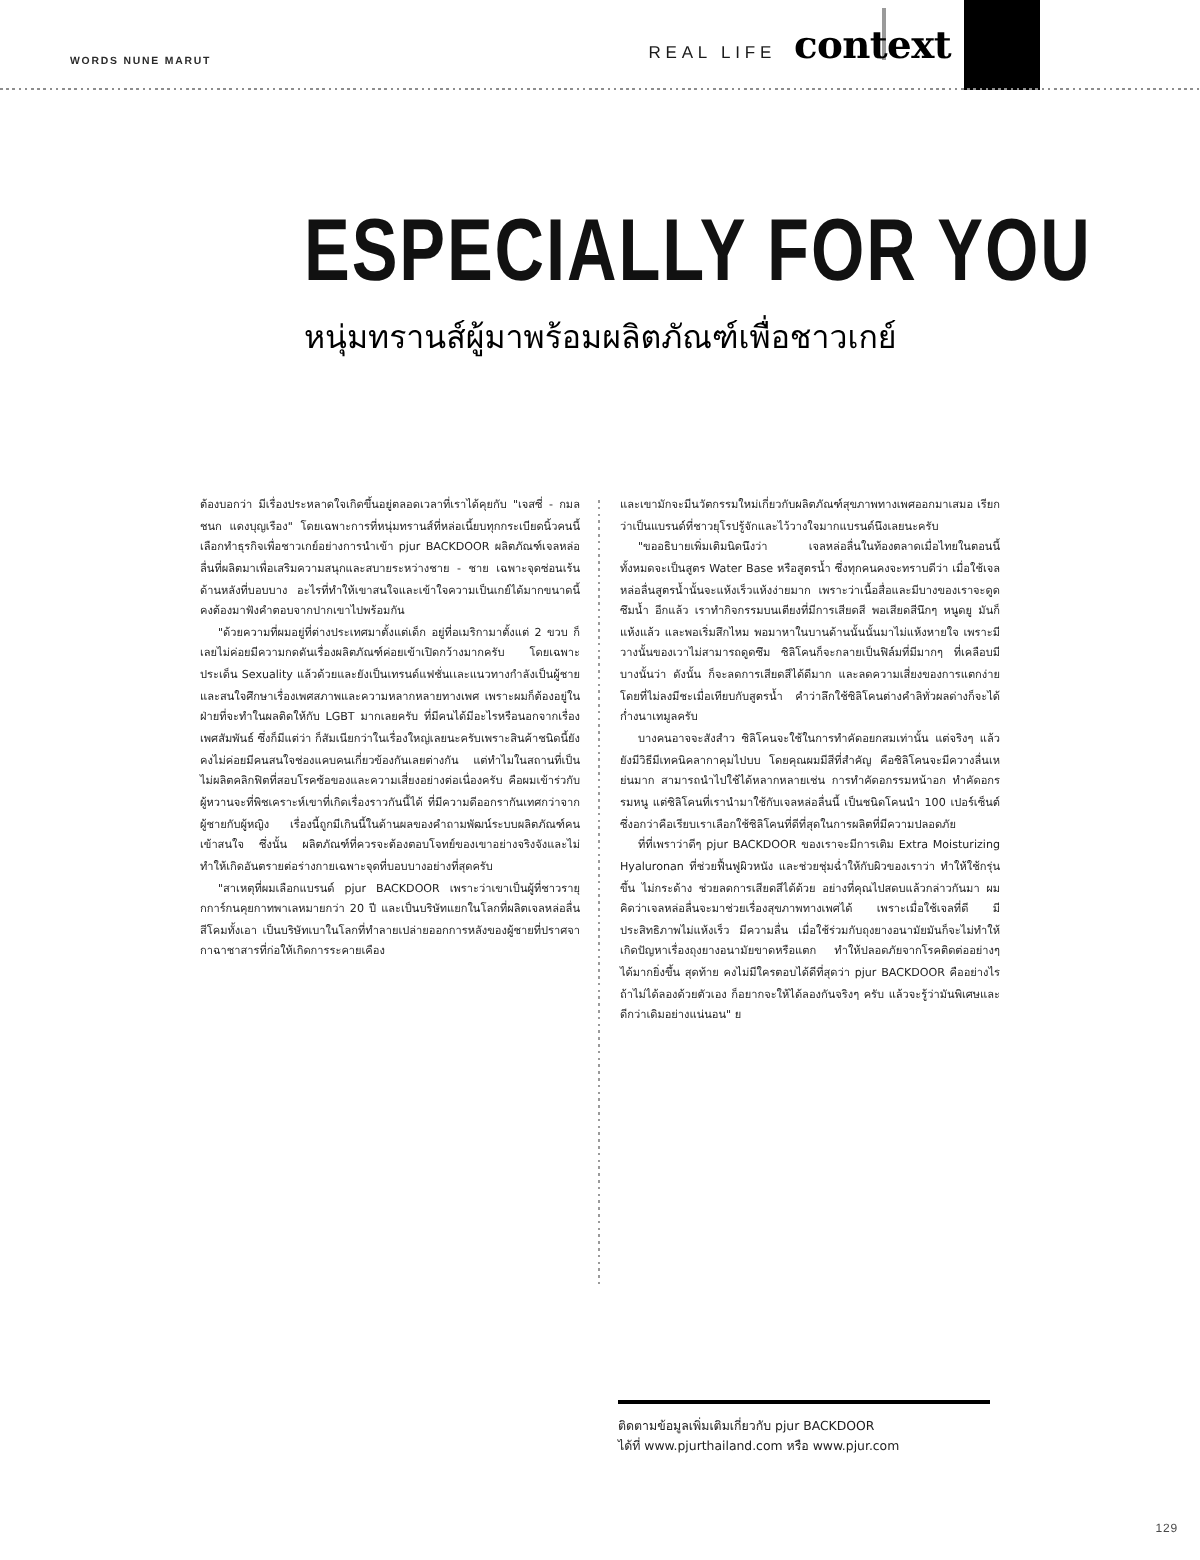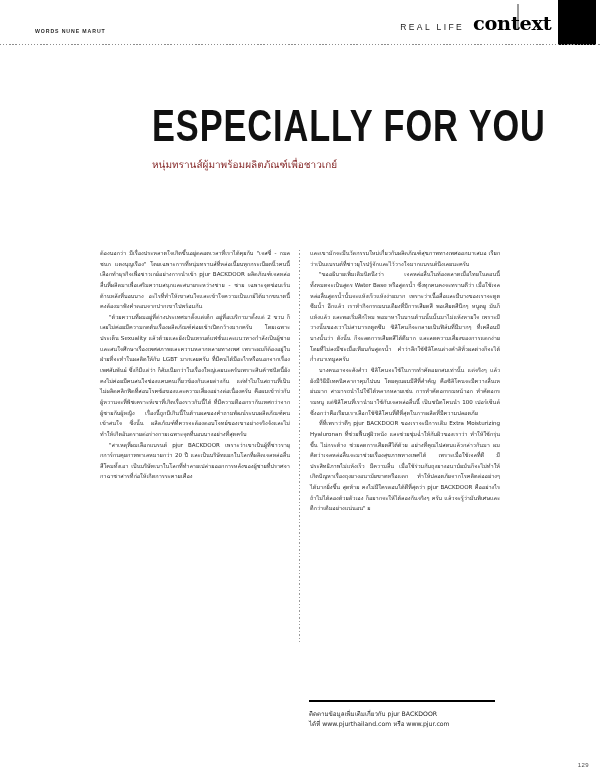--- a/index.html
+++ b/index.html
@@ -15,21 +15,21 @@
     font-family: "DejaVu Sans", "Liberation Sans", sans-serif;
     color: #1a1a1a;
     -webkit-font-smoothing: antialiased;
   }
 
   
   .header {
     position: absolute;
     left: 0;
     top: 0;
-    width: 596px;
+    width: 520px;
     height: 46px;
   }
   .header-black-square {
     position: absolute;
     right: 0;
     top: 0;
     width: 38px;
     height: 45px;
     background: #000000;
   }
@@ -106,24 +106,24 @@
     letter-spacing: 1.2px;
     line-height: 1;
     color: #111111;
     transform: scaleX(0.78);
     transform-origin: left top;
     white-space: nowrap;
     margin: 0;
   }
   .subtitle {
     margin: 11px 0 0 0;
-    font-size: 10px;
+    font-size: 16px;
     font-weight: 400;
     line-height: 1.25;
-    color: #7f1d1d;
+    color: #000000;
     white-space: nowrap;
   }
 
   
   .columns {
     position: absolute;
     left: 100px;
     top: 248px;
     width: 400px;
     height: 400px;

